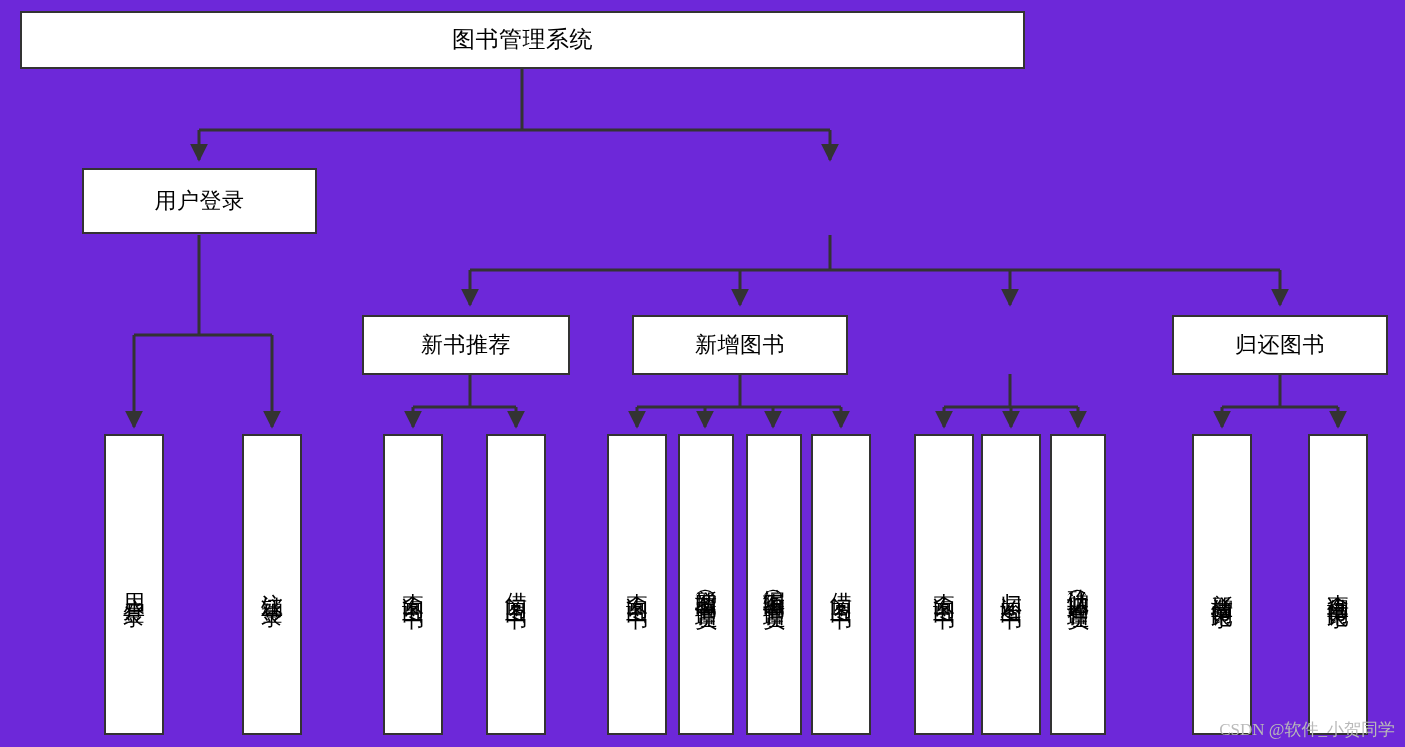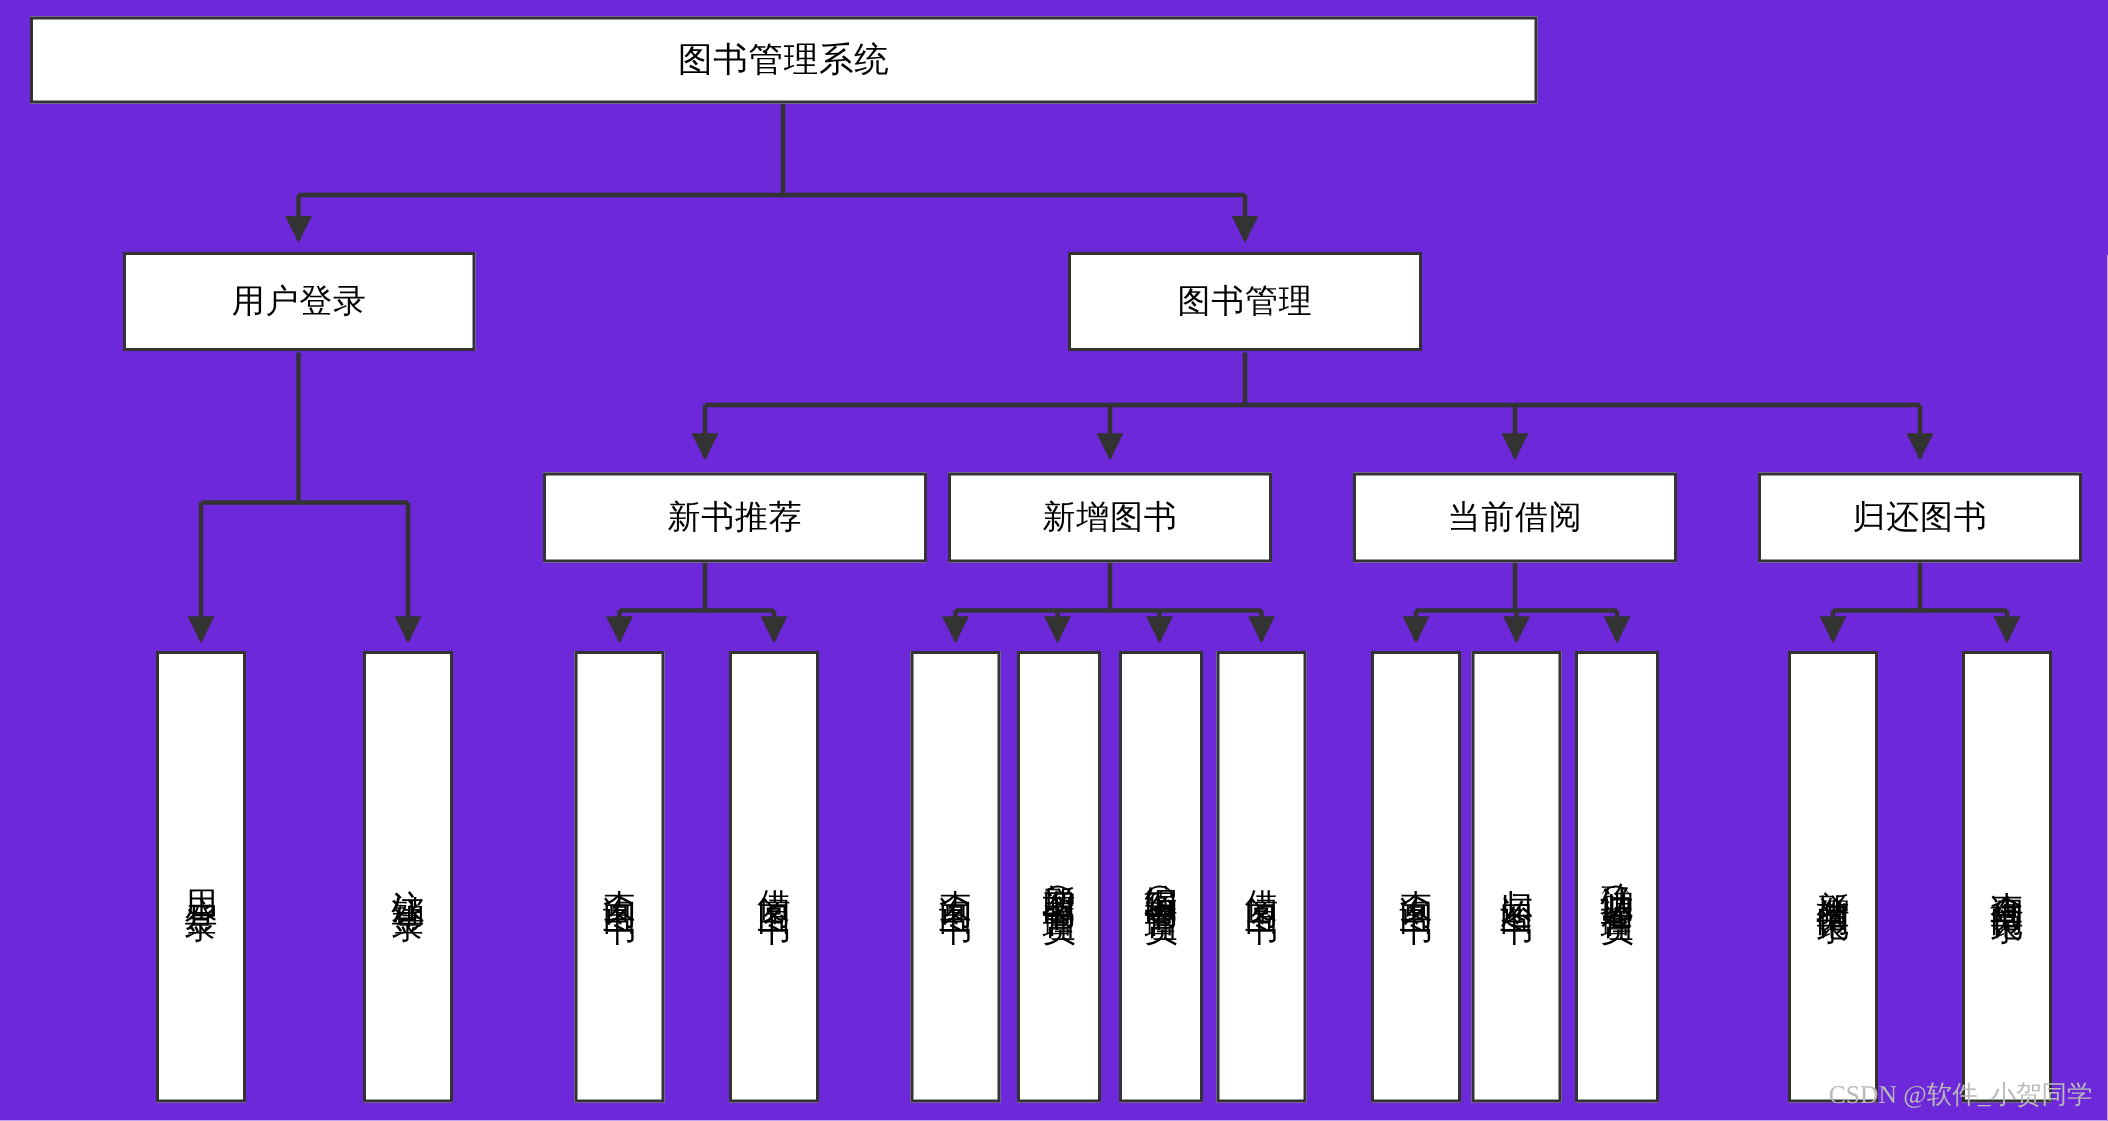--- a/index.html
+++ b/index.html
@@ -134,33 +134,27 @@
     </g>
   </svg>
 
   <div class="node horiz root" style="left:20px; top:11px; width:1005px; height:58px;">
     <span class="node-label">图书管理系统</span>
   </div>
 
   <div class="node horiz" style="left:82px; top:168px; width:235px; height:66px;">
     <span class="node-label">用户登录</span>
   </div>
-  <div class="node horiz" style="left:712px; top:168px; width:236px; height:66px;">
-    <span class="node-label">图书管理</span>
-  </div>
-
-  <div class="node horiz" style="left:362px; top:315px; width:256px; height:60px;">
+
+  <div class="node horiz" style="left:362px; top:315px; width:208px; height:60px;">
     <span class="node-label">新书推荐</span>
   </div>
   <div class="node horiz" style="left:632px; top:315px; width:216px; height:60px;">
     <span class="node-label">新增图书</span>
   </div>
-  <div class="node horiz" style="left:902px; top:315px; width:216px; height:60px;">
-    <span class="node-label">当前借阅</span>
-  </div>
   <div class="node horiz" style="left:1172px; top:315px; width:216px; height:60px;">
     <span class="node-label">归还图书</span>
   </div>
 
   <div class="node vert" style="left:104px; top:434px; width:60px; height:301px;">
     <span class="node-label">用户登录</span>
   </div>
   <div class="node vert" style="left:242px; top:434px; width:60px; height:301px;">
     <span class="node-label">注销登录</span>
   </div>

